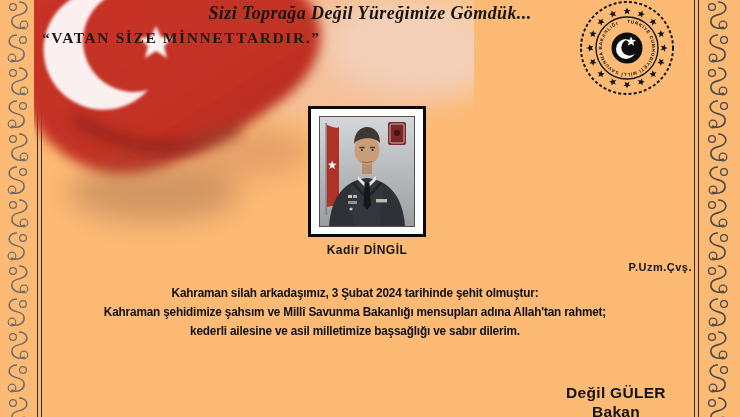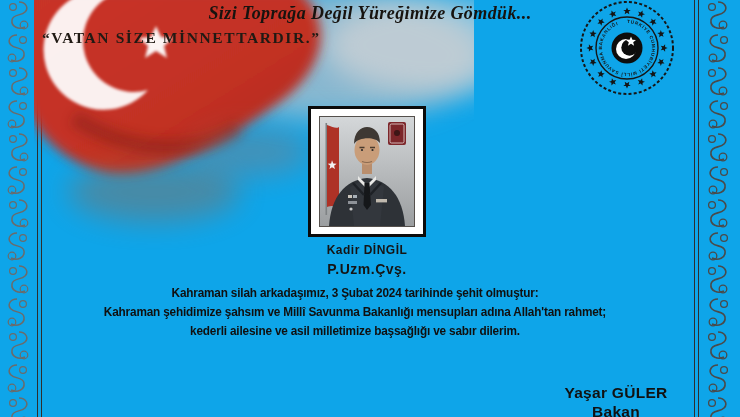--- a/index.html
+++ b/index.html
@@ -1,18 +1,18 @@
 <!DOCTYPE html>
 <html><head>
 <meta charset="utf-8">
 <style>
   html,body{margin:0;padding:0;background:#e9e9e9;}
   .page{
     position:relative;width:740px;height:417px;overflow:hidden;
-    background:#0ea5e9;font-family:"Liberation Sans",sans-serif;
+    background:#fdba74;font-family:"Liberation Sans",sans-serif;
     margin:0 auto;
   }
   .abs{position:absolute;}
   
   .rule{position:absolute;top:0;bottom:0;width:1.4px;background:#2e2e2e;}
   
   .motto1{
     position:absolute;left:42px;width:656px;top:3px;text-align:center;
     font-family:"Liberation Serif",serif;font-style:italic;font-weight:700;
     font-size:18px;letter-spacing:.4px;color:#17130f;
@@ -29,22 +29,22 @@
   }
   .photo-inner{
     position:absolute;left:8px;top:7px;width:94px;height:109px;
     border:1px solid #55504c;overflow:hidden;background:#b9bcbe;
   }
   .caption-name{
     position:absolute;left:42px;width:650px;top:243px;text-align:center;
     font-weight:700;font-size:12px;letter-spacing:.5px;color:#151515;
   }
   .caption-rank{
-    position:absolute;left:42px;width:650px;top:261px;text-align:center;
-    font-weight:700;font-size:14px;letter-spacing:.5px;color:#151515;
+    position:absolute;left:42px;width:650px;top:261px;text-align:right;
+    font-weight:700;font-size:11px;letter-spacing:.5px;color:#151515;
   }
   
   .msg{position:absolute;left:25px;width:660px;top:283px;color:#101010;}
   .msg .line{
     text-align:center;font-weight:700;font-size:13.4px;line-height:19px;
     letter-spacing:-.2px;transform:scaleX(.88);transform-origin:50% 50%;
     white-space:nowrap;
   }
   
   .signature{
@@ -230,17 +230,17 @@
   <div class="caption-name">Kadir DİNGİL</div>
   <div class="caption-rank">P.Uzm.Çvş.</div>
 
   <div class="msg">
     <div class="line">Kahraman silah arkadaşımız, 3 Şubat 2024 tarihinde şehit olmuştur:</div>
     <div class="line">Kahraman şehidimize şahsım ve Millî Savunma Bakanlığı mensupları adına Allah'tan rahmet;</div>
     <div class="line">kederli ailesine ve asil milletimize başsağlığı ve sabır dilerim.</div>
   </div>
 
   <div class="signature">
-    <div>Yaşar GÜLER</div>
+    <div>Değil GÜLER</div>
     <div>Bakan</div>
   </div>
 
 </div>
 
 </body></html>

